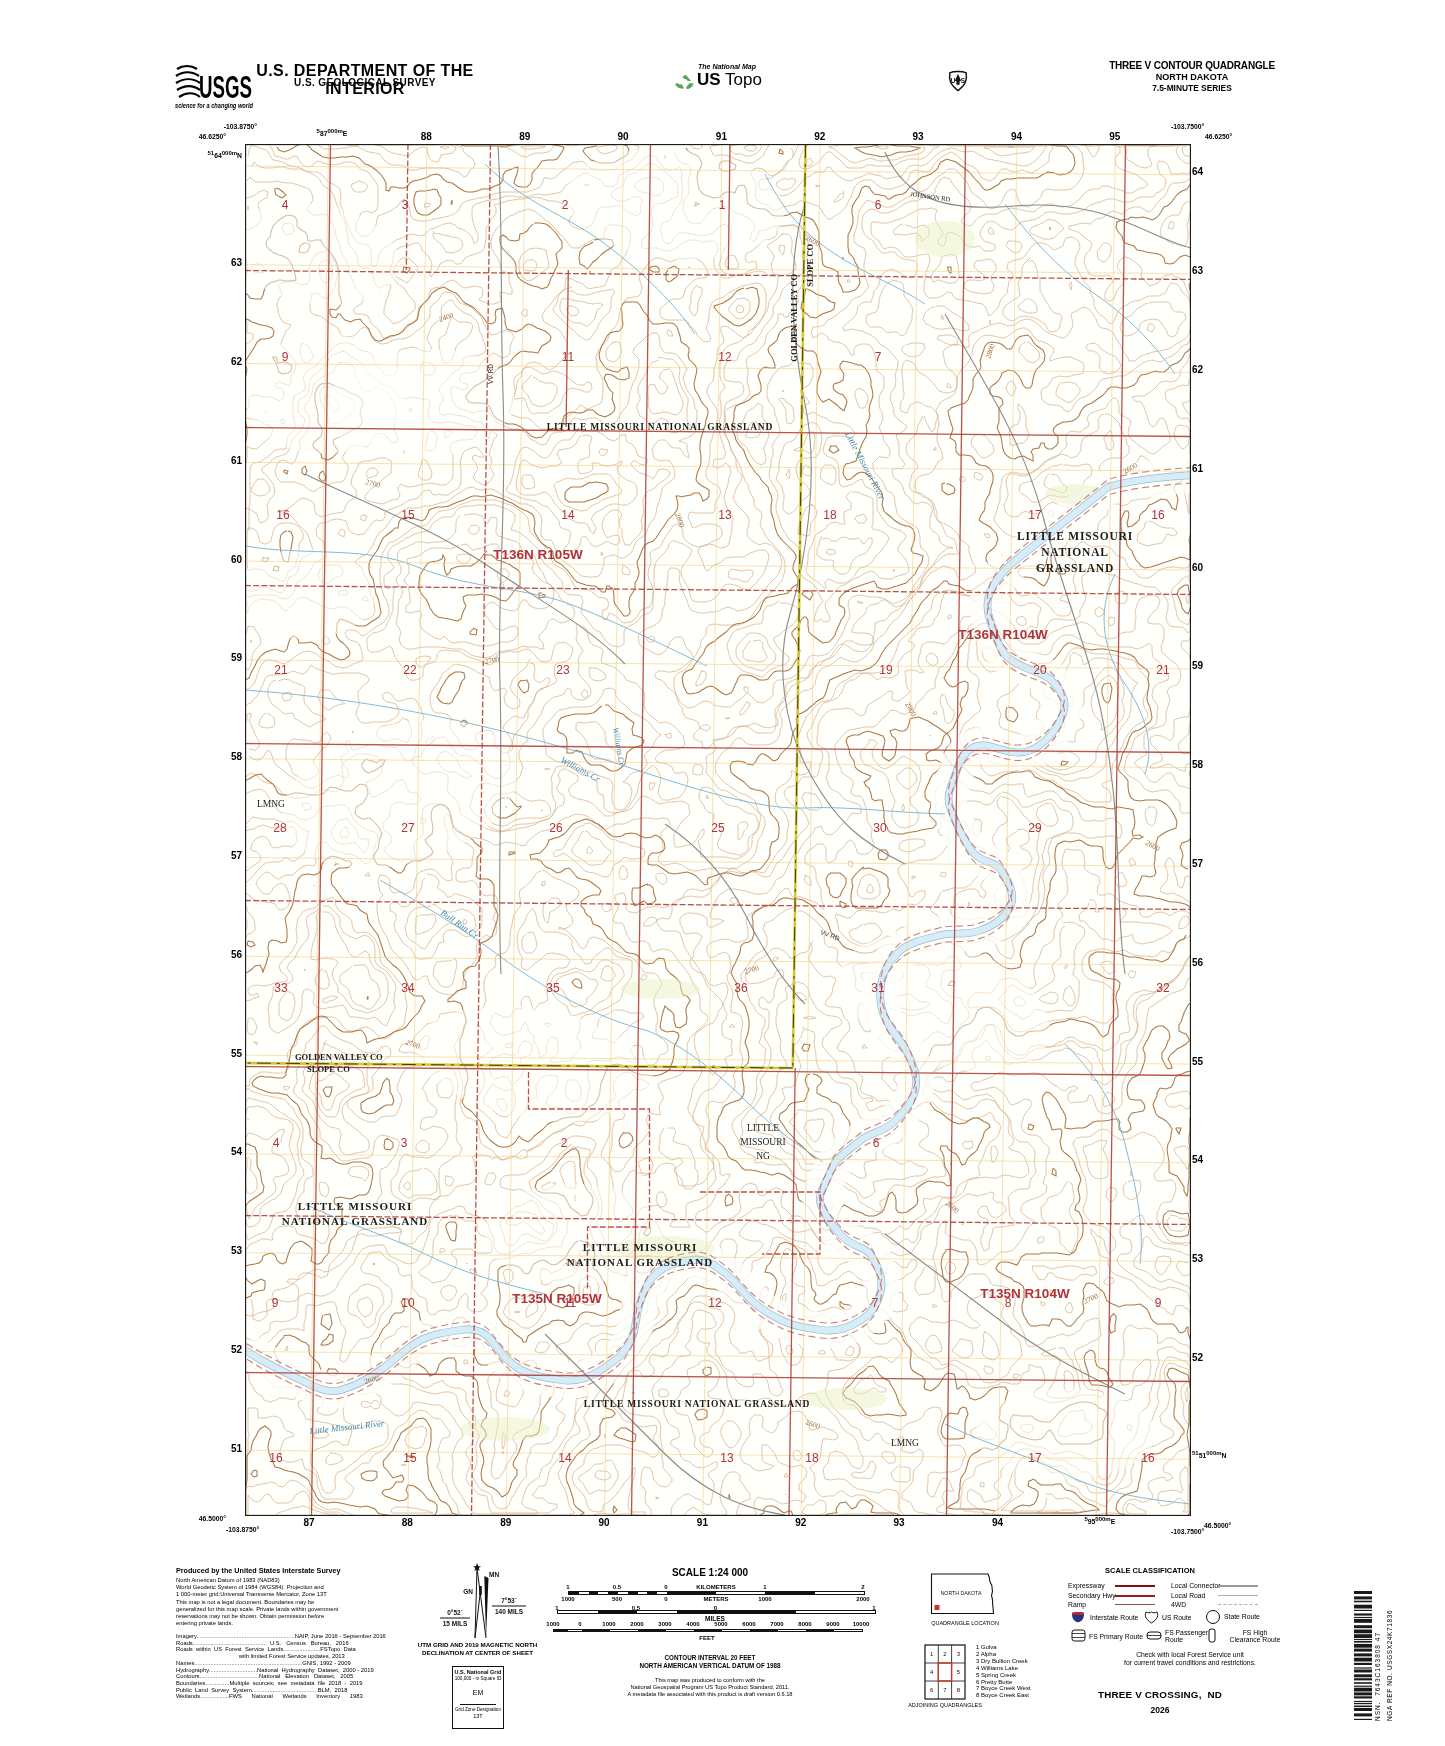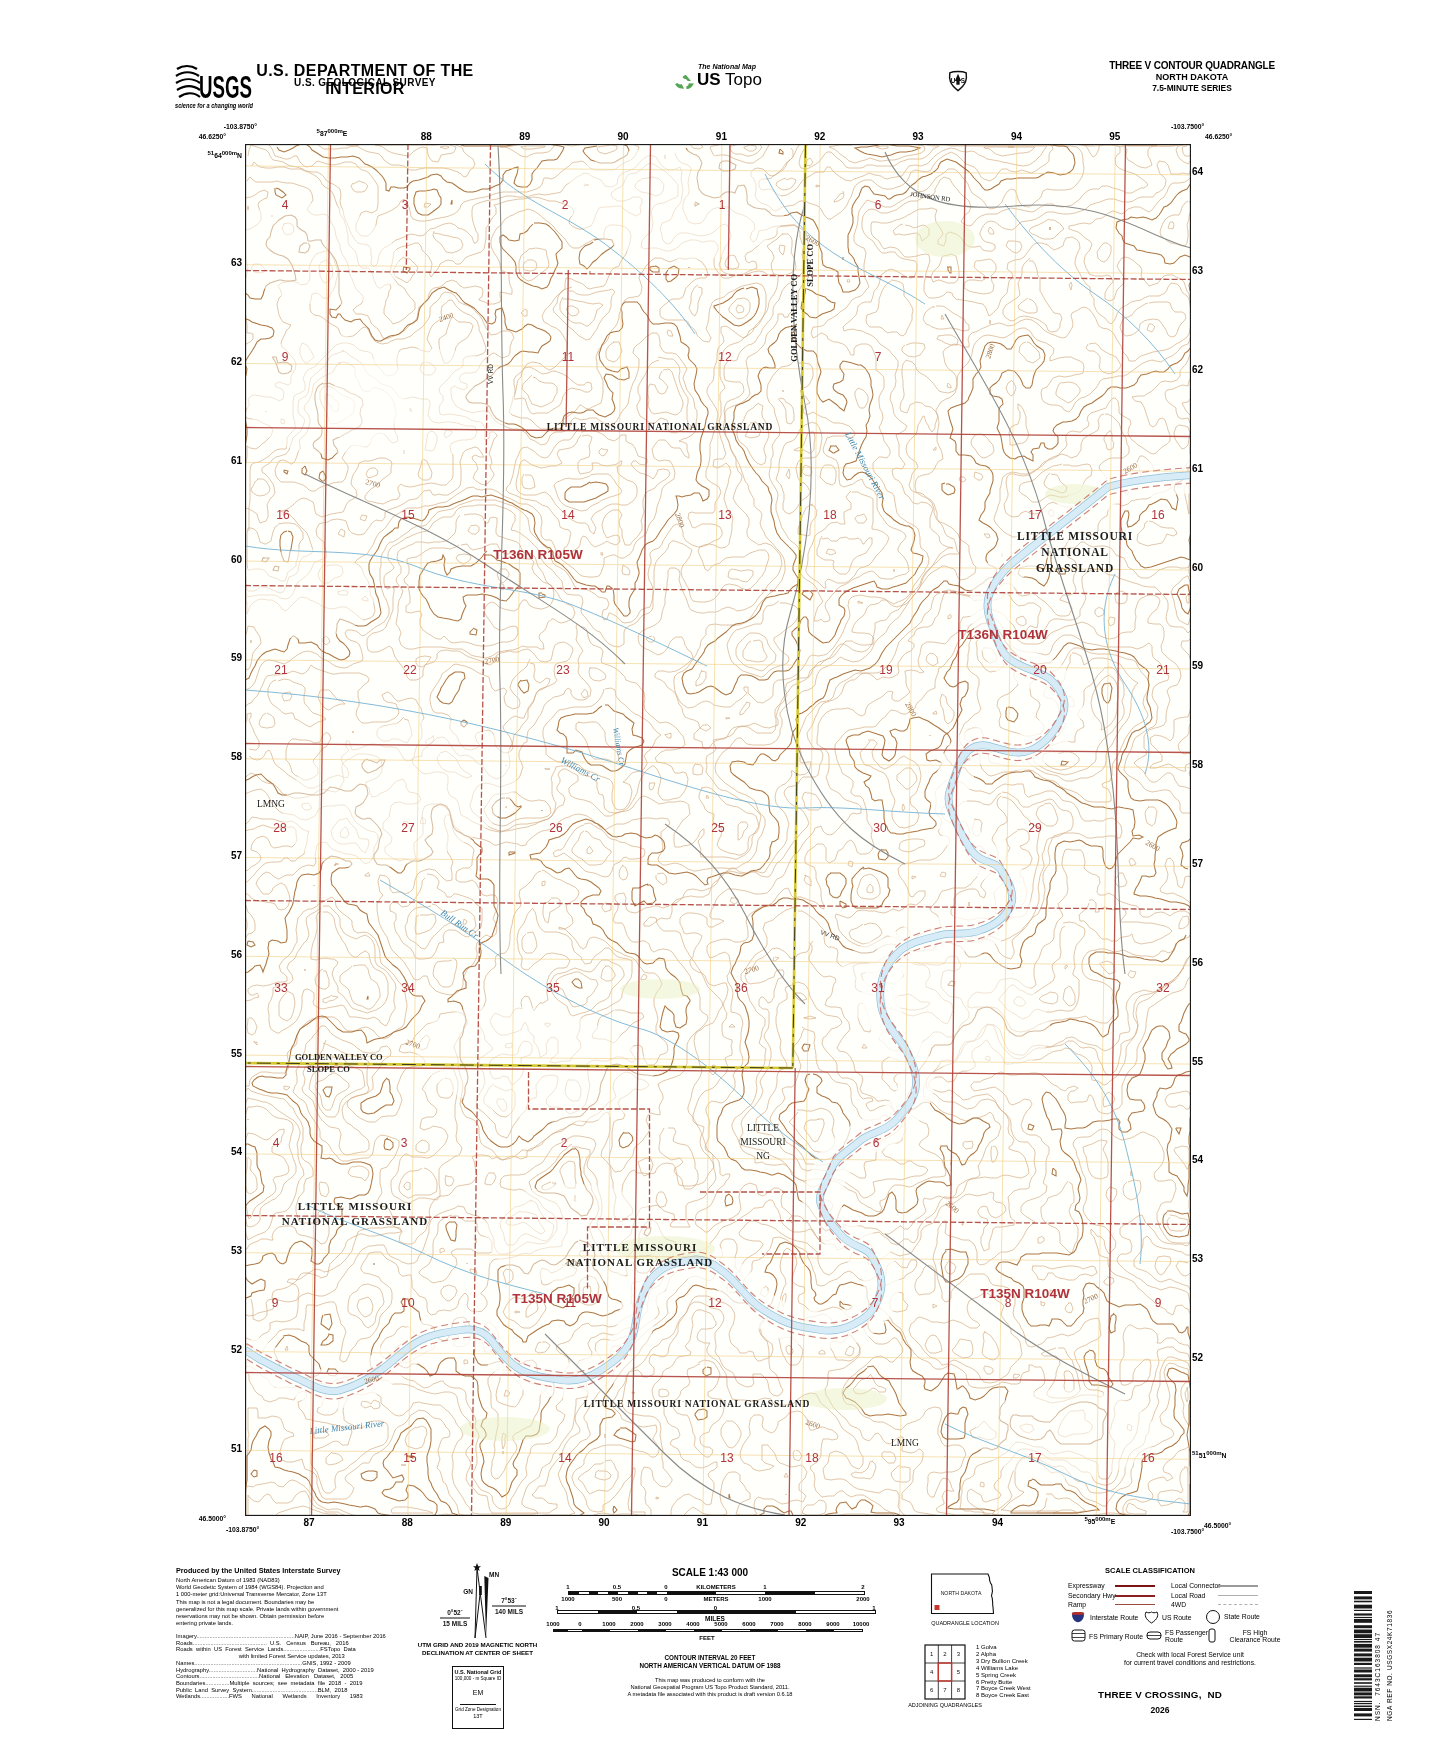--- a/index.html
+++ b/index.html
@@ -321,21 +321,21 @@
 <div class="abs b" style="left:385px;top:1641px;width:185px;text-align:center;font-size:6.2px;">UTM GRID AND 2019 MAGNETIC NORTH</div>
 <div class="abs b" style="left:385px;top:1649px;width:185px;text-align:center;font-size:6.2px;">DECLINATION AT CENTER OF SHEET</div>
 <div class="abs" style="left:452px;top:1666px;width:50px;height:61px;border:1.6px solid #111;">
 <div style="text-align:center;font-size:5.5px;font-weight:bold;margin-top:2px;">U.S. National Grid</div>
 <div style="text-align:center;font-size:4.6px;margin-top:1px;">100,000 - m Square ID</div>
 <div style="text-align:center;font-size:7px;margin-top:8px;">EM</div>
 <div style="border-top:1.4px solid #111;width:36px;margin:8px auto 0;"></div>
 <div style="text-align:center;font-size:4.6px;margin-top:2px;">Grid Zone Designation</div>
 <div style="text-align:center;font-size:5.5px;margin-top:1px;">13T</div>
 </div>
-<div class="abs b" style="left:600px;top:1567px;width:220px;text-align:center;font-size:10px;">SCALE 1:43 000</div>
+<div class="abs b" style="left:600px;top:1567px;width:220px;text-align:center;font-size:10px;">SCALE 1:24 000</div>
 <div class="abs" style="left:568px;top:1591px;width:295px;height:1.8px;border:0.6px solid #111;background:#fff;">
     <div style="position:absolute;left:0.00%;top:0;width:3.32%;height:100%;background:#111;"></div>
     <div style="position:absolute;left:6.64%;top:0;width:3.32%;height:100%;background:#111;"></div>
     <div style="position:absolute;left:13.29%;top:0;width:3.32%;height:100%;background:#111;"></div>
     <div style="position:absolute;left:19.93%;top:0;width:3.32%;height:100%;background:#111;"></div>
     <div style="position:absolute;left:26.58%;top:0;width:3.32%;height:100%;background:#111;"></div>
     <div style="position:absolute;left:33.22%;top:0;width:16.69%;height:100%;background:#111;"></div>
     <div style="position:absolute;left:66.61%;top:0;width:16.69%;height:100%;background:#111;"></div>
   </div>
 <div class="abs b" style="left:548px;top:1583.5px;width:40px;text-align:center;font-size:6px;">1</div>

